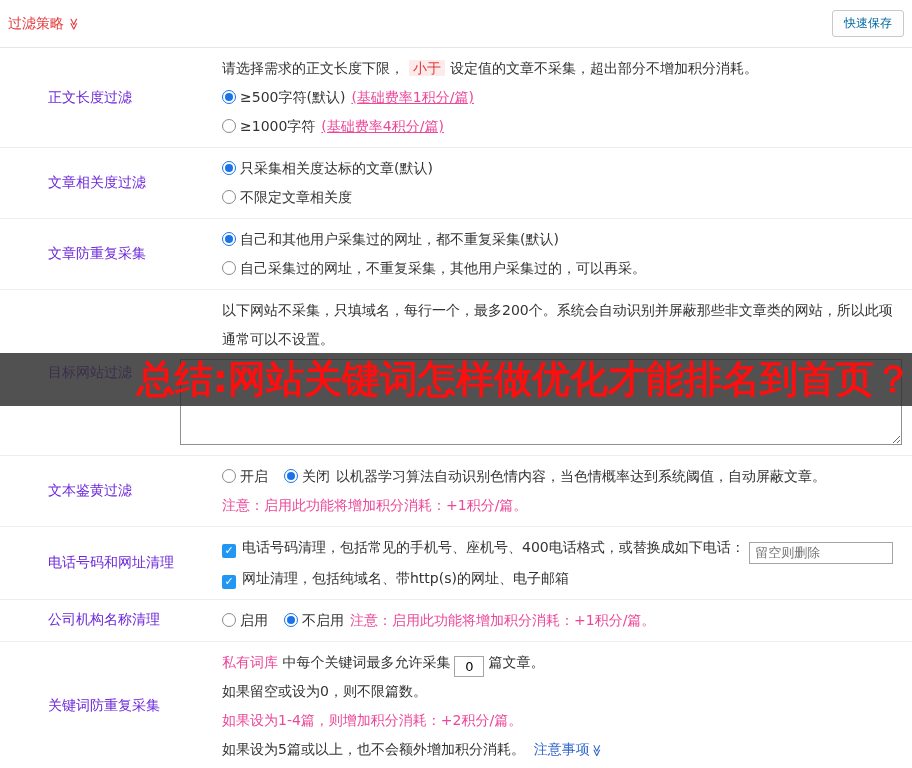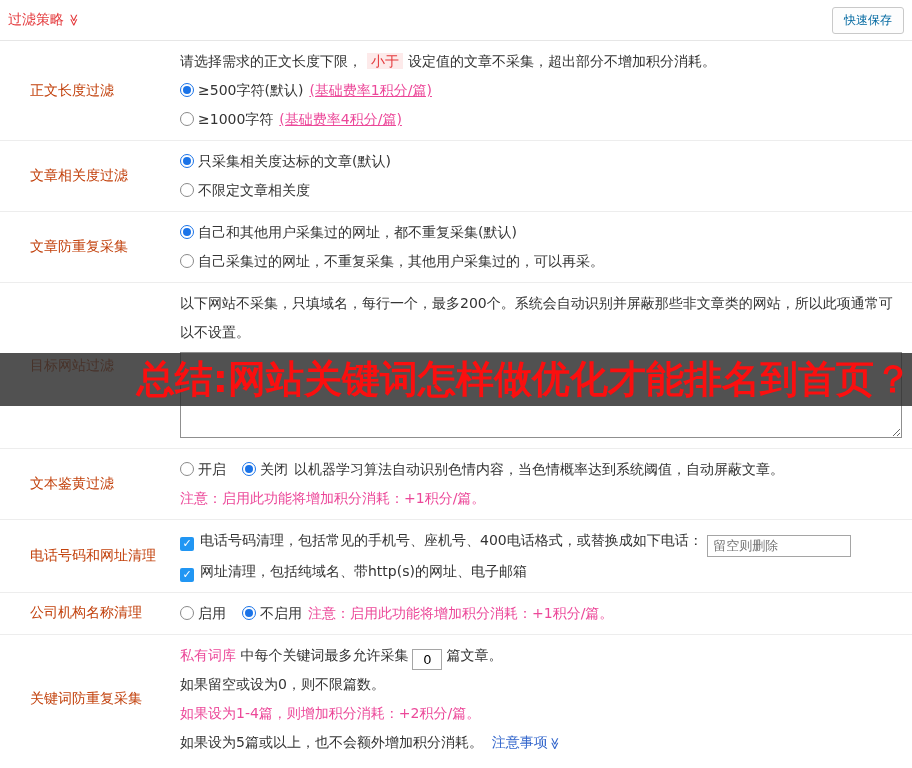--- a/index.html
+++ b/index.html
@@ -4,41 +4,41 @@
 <style>
   * { margin:0; padding:0; box-sizing:border-box; }
   html,body { width:912px; height:768px; }
   body {
     font-family:"DejaVu Sans","Liberation Sans",sans-serif;
     font-size:14px; color:#333; background:#fff;
     position:relative; overflow:hidden;
   }
   .header {
     display:flex; justify-content:space-between; align-items:center;
-    height:41px; padding:0 8px; border-bottom:1px solid #e6e6e6;
+    height:48px; padding:0 8px; border-bottom:1px solid #e6e6e6;
   }
   .title-wrap { display:flex; align-items:center; gap:4px; }
   .page-title { color:#e4393c; font-size:14px; }
   .chevron-red, .chevron-blue {
     display:inline-block; transform:rotate(90deg); font-size:12px;
   }
   .chevron-red { color:#e4393c; }
   .chevron-blue { color:#3366cc; }
   .save-btn {
     background:#fdfdfd; border:1px solid #c9c9c9; border-radius:3px;
     padding:4px 11px; font-size:12px; color:#0369a1; cursor:pointer;
     font-family:inherit;
   }
   .row { display:flex; border-bottom:1px solid #ededed; }
   .row-label {
-    width:180px; flex-shrink:0; padding-left:30px;
-    display:flex; align-items:center; color:#c2410c;
+    width:180px; flex-shrink:0; padding-left:48px;
+    display:flex; align-items:center; color:#6d28d9;
   }
   .row-content { flex:1; padding:6px 10px 6px 0; }
-  .line { line-height:29px; }
+  .line { line-height:29px;margin-left:42px; }
   .red { color:#ec4899; }
   .u { text-decoration:underline; }
   .note { margin-left:6px; }
   .hl { color:#e4393c; background:#fdeaea; padding:0 4px; margin:0 5px; }
   .blue-link { color:#3366cc; cursor:pointer; }
   .radio {
     display:inline-block; width:14px; height:14px; border-radius:50%;
     border:1px solid #8a8a8a; background:#fff; vertical-align:-2px;
     margin-right:4px; position:relative; cursor:pointer;
   }

